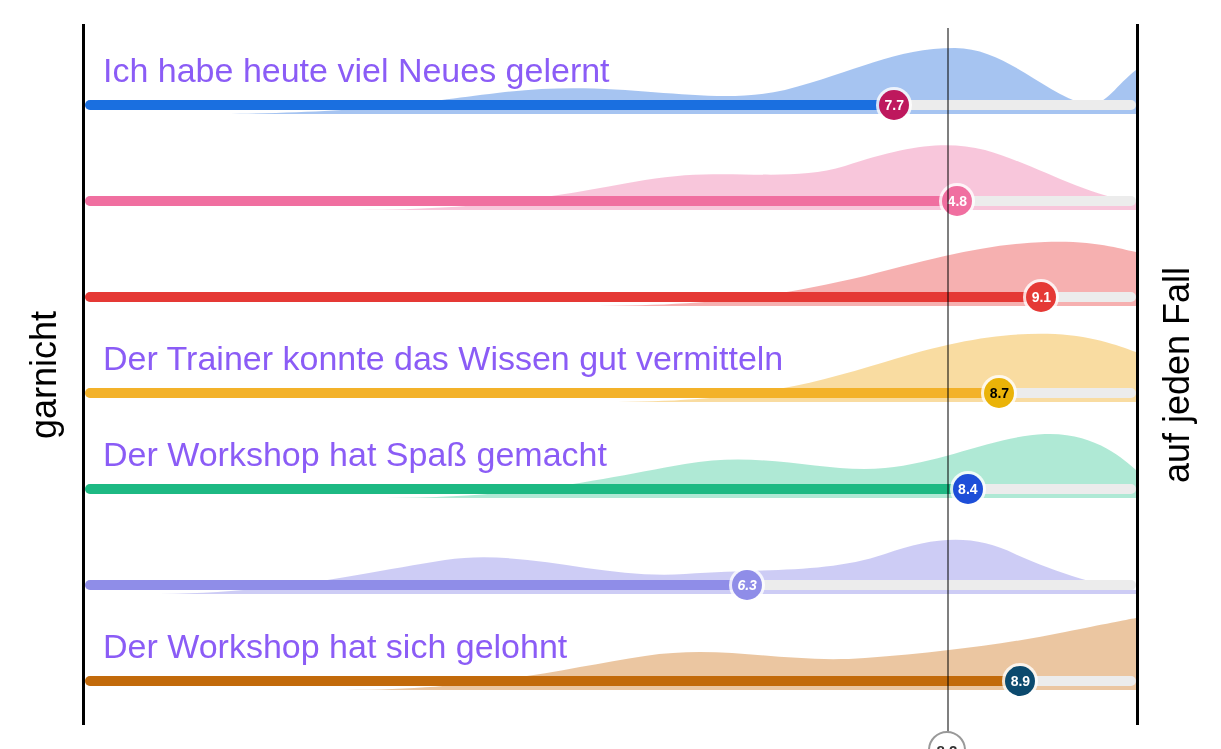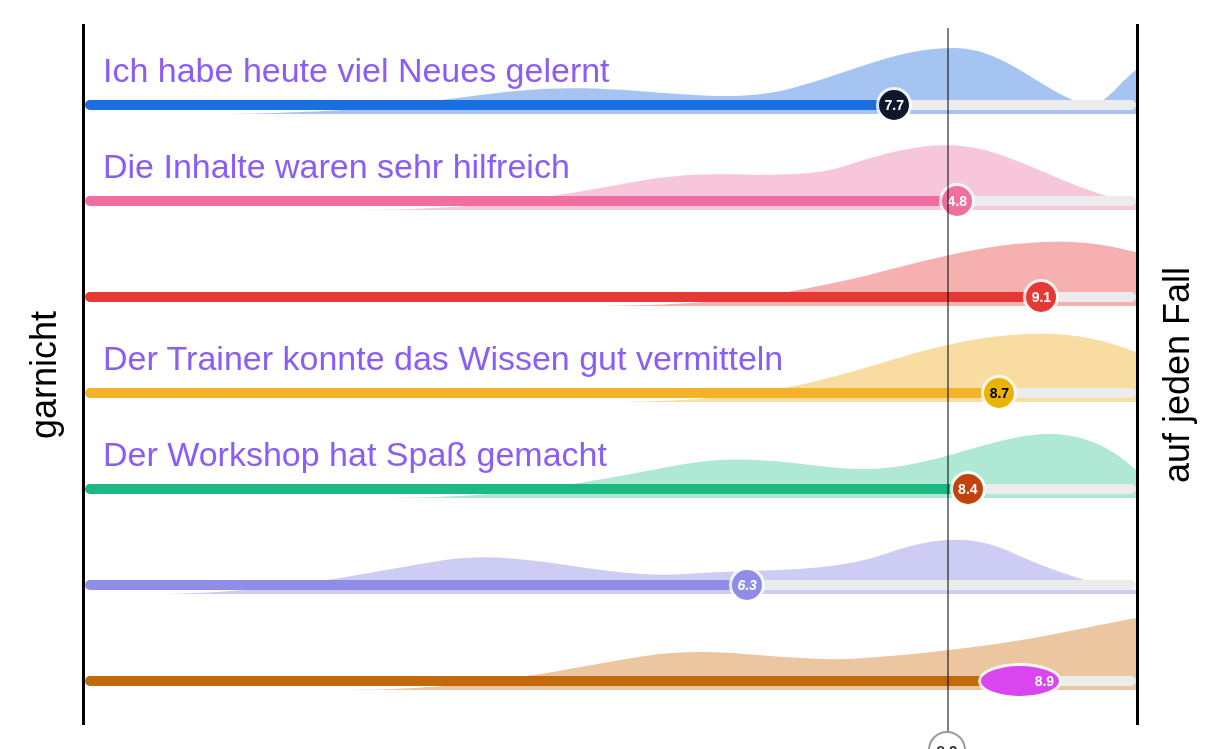--- a/index.html
+++ b/index.html
@@ -135,35 +135,34 @@
   <div class="y-label right">auf jeden Fall</div>
 
   <div class="plot">
     <div class="rows" id="rows">
         <div class="row">
           <svg class="dist" viewBox="0 0 1051 80" preserveAspectRatio="none">
             <path d="M 0 80 L 100 80 C 280 80 320 70 420 58 C 540 44 620 74 700 56 C 770 38 810 14 870 14 C 920 14 960 60 1000 70 C 1020 74 1030 52 1051 36 L 1051 80 Z" fill="rgba(93,148,230,0.55)"></path>
           </svg>
           <div class="track"></div>
           <div class="bar" style="width: 77%; background: rgb(26, 111, 224);"></div>
-          <div class="marker" style="left: 77%; background: #0f172a; align-items: center;">
+          <div class="marker" style="left: 77%; background: #be185d; align-items: center;">
             <span>7.7</span>
           </div>
           <div class="label">Ich habe heute viel Neues gelernt</div>
         </div>
         <div class="row">
           <svg class="dist" viewBox="0 0 1051 80" preserveAspectRatio="none">
             <path d="M 0 80 L 260 80 C 400 80 460 68 560 50 C 640 36 700 54 760 36 C 820 16 860 10 900 20 C 950 34 1000 66 1051 72 L 1051 80 Z" fill="rgba(244,160,195,0.60)"></path>
           </svg>
           <div class="track"></div>
           <div class="bar" style="width: 83%; background: rgb(240, 111, 160);"></div>
           <div class="marker" style="left: 83%; background: rgb(240, 111, 160);">
             <span>4.8</span>
           </div>
-          <div class="label">Die Inhalte waren sehr hilfreich</div>
         </div>
         <div class="row">
           <svg class="dist" viewBox="0 0 1051 80" preserveAspectRatio="none">
             <path d="M 0 80 L 500 80 C 640 80 700 68 780 50 C 850 32 900 18 960 16 C 1010 14 1040 24 1051 26 L 1051 80 Z" fill="rgba(239,112,112,0.55)"></path>
           </svg>
           <div class="track"></div>
           <div class="bar" style="width: 91%; background: rgb(229, 57, 53);"></div>
           <div class="marker" style="left: 91%; background: rgb(229, 57, 53); margin-top: 40px;">
             <span>9.1</span>
           </div>
@@ -178,44 +177,45 @@
             <span>8.7</span>
           </div>
           <div class="label">Der Trainer konnte das Wissen gut vermitteln</div>
         </div>
         <div class="row">
           <svg class="dist" viewBox="0 0 1051 80" preserveAspectRatio="none">
             <path d="M 0 80 L 300 80 C 440 80 520 60 600 46 C 680 32 740 56 800 50 C 860 44 910 18 960 16 C 1010 14 1040 42 1051 52 L 1051 80 Z" fill="rgba(122,218,185,0.60)"></path>
           </svg>
           <div class="track"></div>
           <div class="bar" style="width: 84%; background: rgb(29, 185, 131);"></div>
-          <div class="marker" style="left: 84%; background: #c2410c; margin-top: 38px;">
+          <div class="marker" style="left: 84%; background: #1d4ed8; margin-top: 38px;">
             <span>8.4</span>
           </div>
           <div class="label">Der Workshop hat Spaß gemacht</div>
         </div>
         <div class="row">
           <svg class="dist" viewBox="0 0 1051 80" preserveAspectRatio="none">
             <path d="M 0 80 L 60 80 C 200 80 280 58 360 46 C 440 34 520 66 600 60 C 680 54 740 60 800 40 C 850 22 890 20 930 40 C 970 58 1020 74 1051 76 L 1051 80 Z" fill="rgba(164,162,236,0.55)"></path>
           </svg>
           <div class="track"></div>
           <div class="bar" style="width: 63%; background: rgb(143, 141, 232);"></div>
           <div class="marker" style="left: 63%; background: rgb(143, 141, 232); font-style: italic;">
             <span>6.3</span>
           </div>
         </div>
         <div class="row">
           <svg class="dist" viewBox="0 0 1051 80" preserveAspectRatio="none">
             <path d="M 0 80 L 260 80 C 400 80 480 58 560 46 C 640 34 700 54 780 48 C 860 42 920 34 980 22 C 1020 14 1040 10 1051 8 L 1051 80 Z" fill="rgba(221,160,98,0.60)"></path>
           </svg>
           <div class="track"></div>
           <div class="bar" style="width: 89%; background: rgb(194, 106, 11);"></div>
-          <div class="marker" style="left: 89%; background: #d946ef; padding-left: 48px;">
+          <div class="marker" style="left: 89%; background: #0c4a6e;">
             <span>8.9</span>
           </div>
+          <div class="label">Der Workshop hat sich gelohnt</div>
         </div>
       </div>
     <div class="avg-line" id="avg-line" style="left: 82%;"></div>
     <div class="avg-marker" id="avg-marker" style="left: 82%;">
       <span>8.2</span>
     </div>
   </div>
 
 </div>
 

